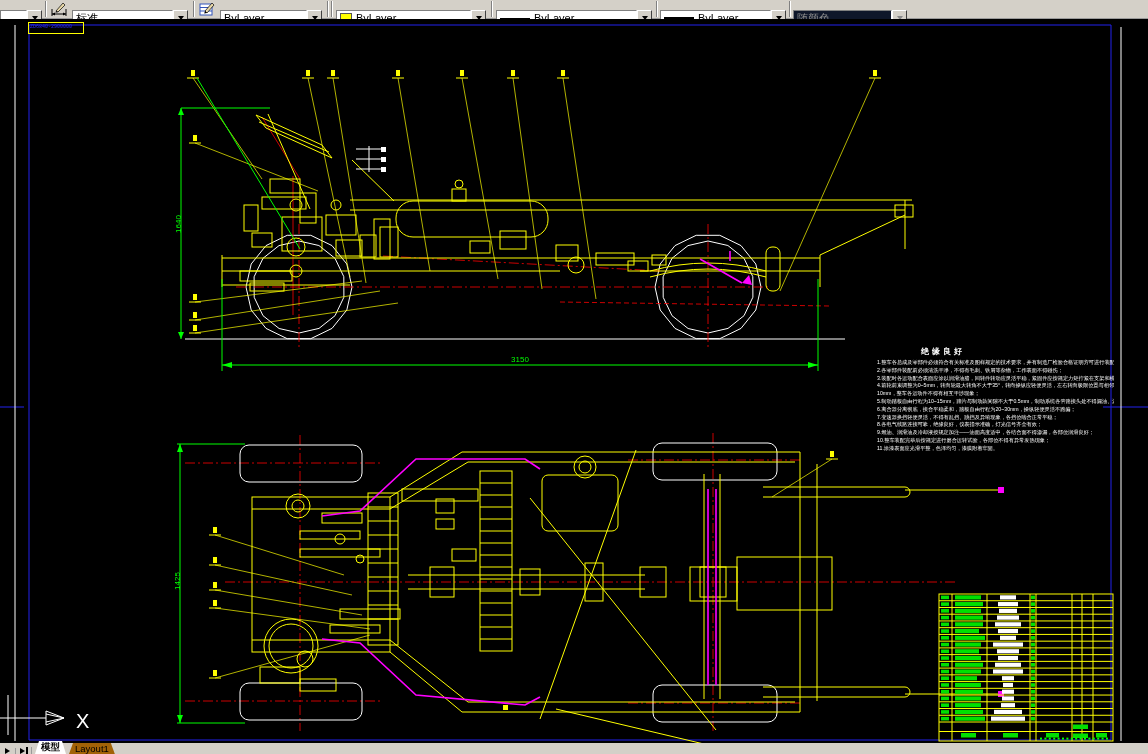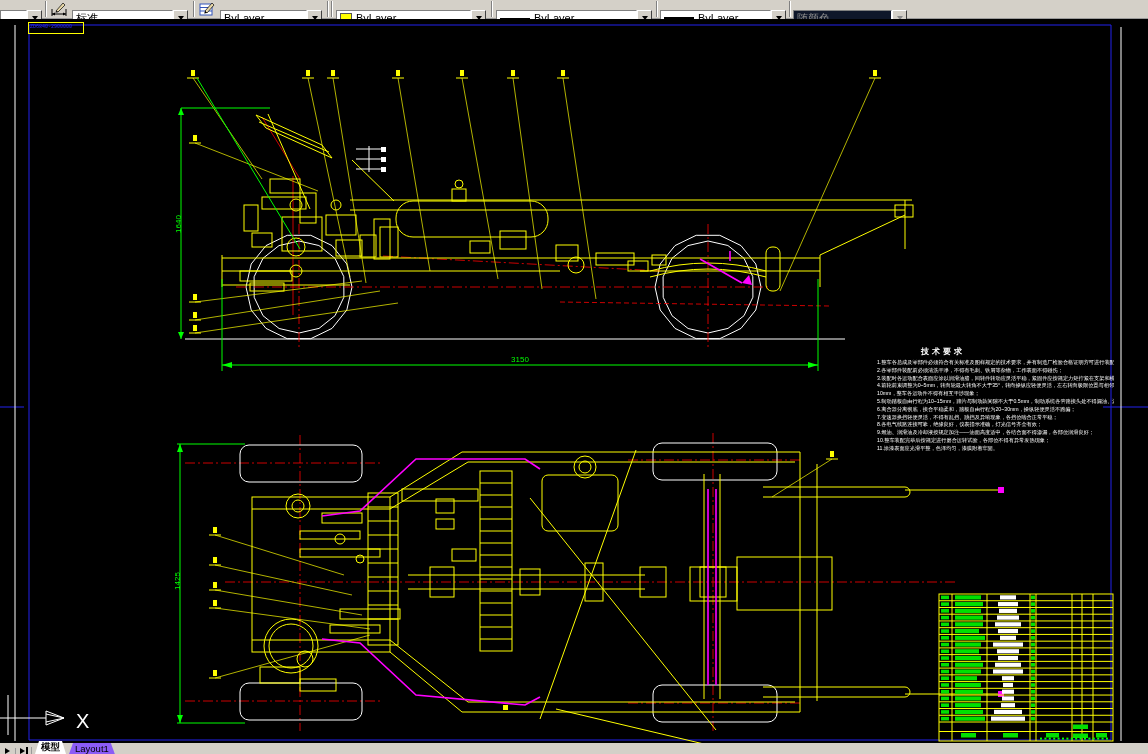--- a/index.html
+++ b/index.html
@@ -37,21 +37,21 @@
 
   
   .tabbar{position:absolute;left:0;top:743px;width:1148px;height:11px;background:#d4d0c8;
           display:flex;align-items:flex-end;}
   .tnav{width:15px;display:flex;align-items:center;justify-content:center;
         border-right:1px solid #9a9a9a;background:#d4d0c8;}
   .tri{width:0;height:0;border-top:3.5px solid transparent;border-bottom:3.5px solid transparent;
        border-left:5px solid #000;}
   .tribar{width:2px;height:7px;background:#000;margin-left:1px;}
   .tab{display:flex;align-items:center;justify-content:center;font-size:9.5px;color:#000;
-       background:#8b5cf6;margin-left:3px;padding:0 6px;
+       background:#a16207;margin-left:3px;padding:0 6px;
        clip-path:polygon(4px 0,calc(100% - 4px) 0,100% 100%,0 100%);}
   .tab.active{background:#fff;font-weight:bold;}
   .strip{flex:1;background:#ededed;border-left:1px solid #9a9a9a;margin-left:5px;}
 </style>
 </head>
 <body>
 
 <div class="toolbar">
   <div class="combo" style="left:0;width:42px">
     <div class="field"></div>
@@ -461,21 +461,21 @@
       <g>
         <path d="M0,699H46 M8,676V716 M46,695L64,699 M46,703L64,699" fill="none" stroke="#ffffff" stroke-width="1"></path>
         <polygon points="46,692 46,706 64,699" fill="none" stroke="#ffffff"></polygon>
         <text x="76" y="709" fill="#ffffff" font-size="20" font-weight="100">X</text>
       </g>
     </svg>
 
   <div class="sheet-label">ZD6840-2900000</div>
 
   <div class="tech">
-    <div class="title">技术要求</div>
+    <div class="title">绝缘良好</div>
     <div id="tech-lines">
         <div class="tl">1.整车各总成及零部件必须符合有关标准及图样规定的技术要求，并有制造厂检验合格证明方可进行装配；</div>
         <div class="tl">2.各零部件装配前必须清洗干净，不得有毛刺、铁屑等杂物，工作表面不得碰伤；</div>
         <div class="tl">3.装配时各运动配合表面应涂以润滑油脂，回转件转动应灵活平稳，紧固件应按规定力矩拧紧在支架和横梁的安装面上；</div>
         <div class="tl">4.前轮前束调整为0~5mm，转向轮最大转角不大于35°，转向操纵应轻便灵活，左右转向极限位置与相邻零件的间隙不得小于</div>
         <div class="tl">  10mm，整车各运动件不得有相互干涉现象；</div>
         <div class="tl">5.制动踏板自由行程为10~15mm，蹄片与制动鼓间隙不大于0.5mm，制动系统各管路接头处不得漏油、漏气，制动灵敏、可靠；</div>
         <div class="tl">6.离合器分离彻底，接合平稳柔和，踏板自由行程为20~30mm，操纵轻便灵活不跑偏；</div>
         <div class="tl">7.变速器换挡轻便灵活，不得有乱挡、跳挡及异响现象，各挡位啮合正常平稳；</div>
         <div class="tl">8.各电气线路连接可靠，绝缘良好，仪表指示准确，灯光信号齐全有效；</div>

